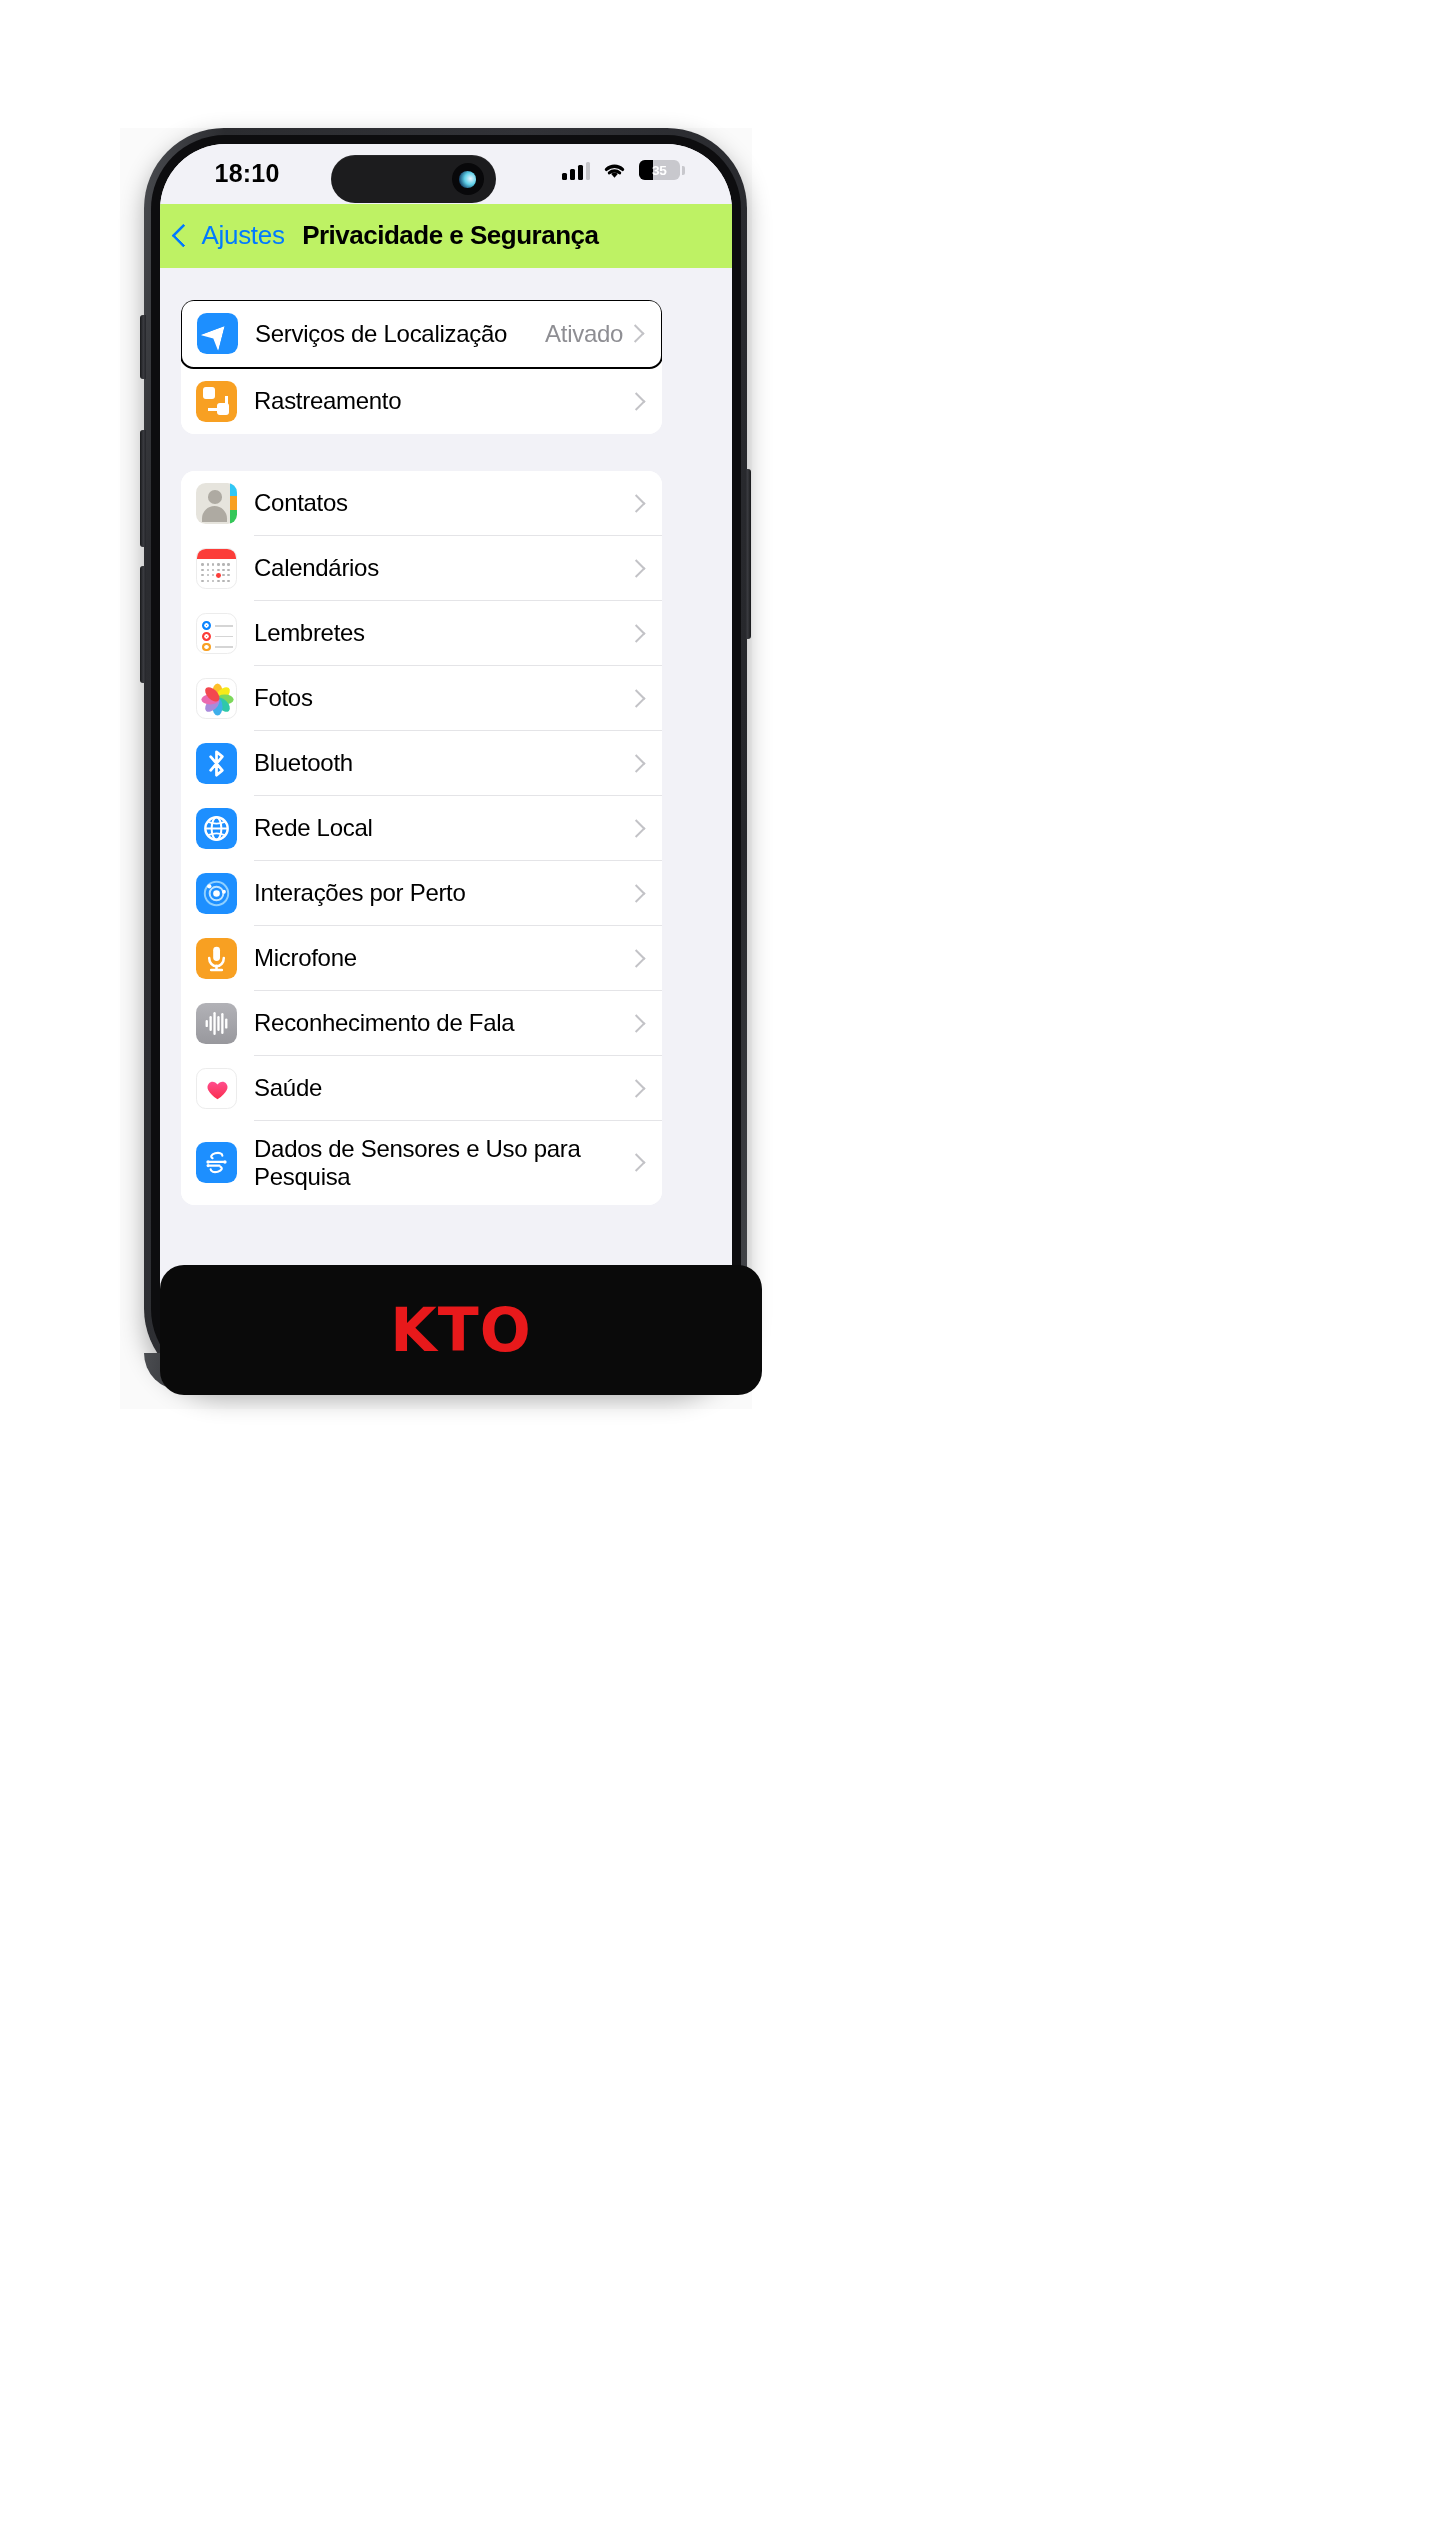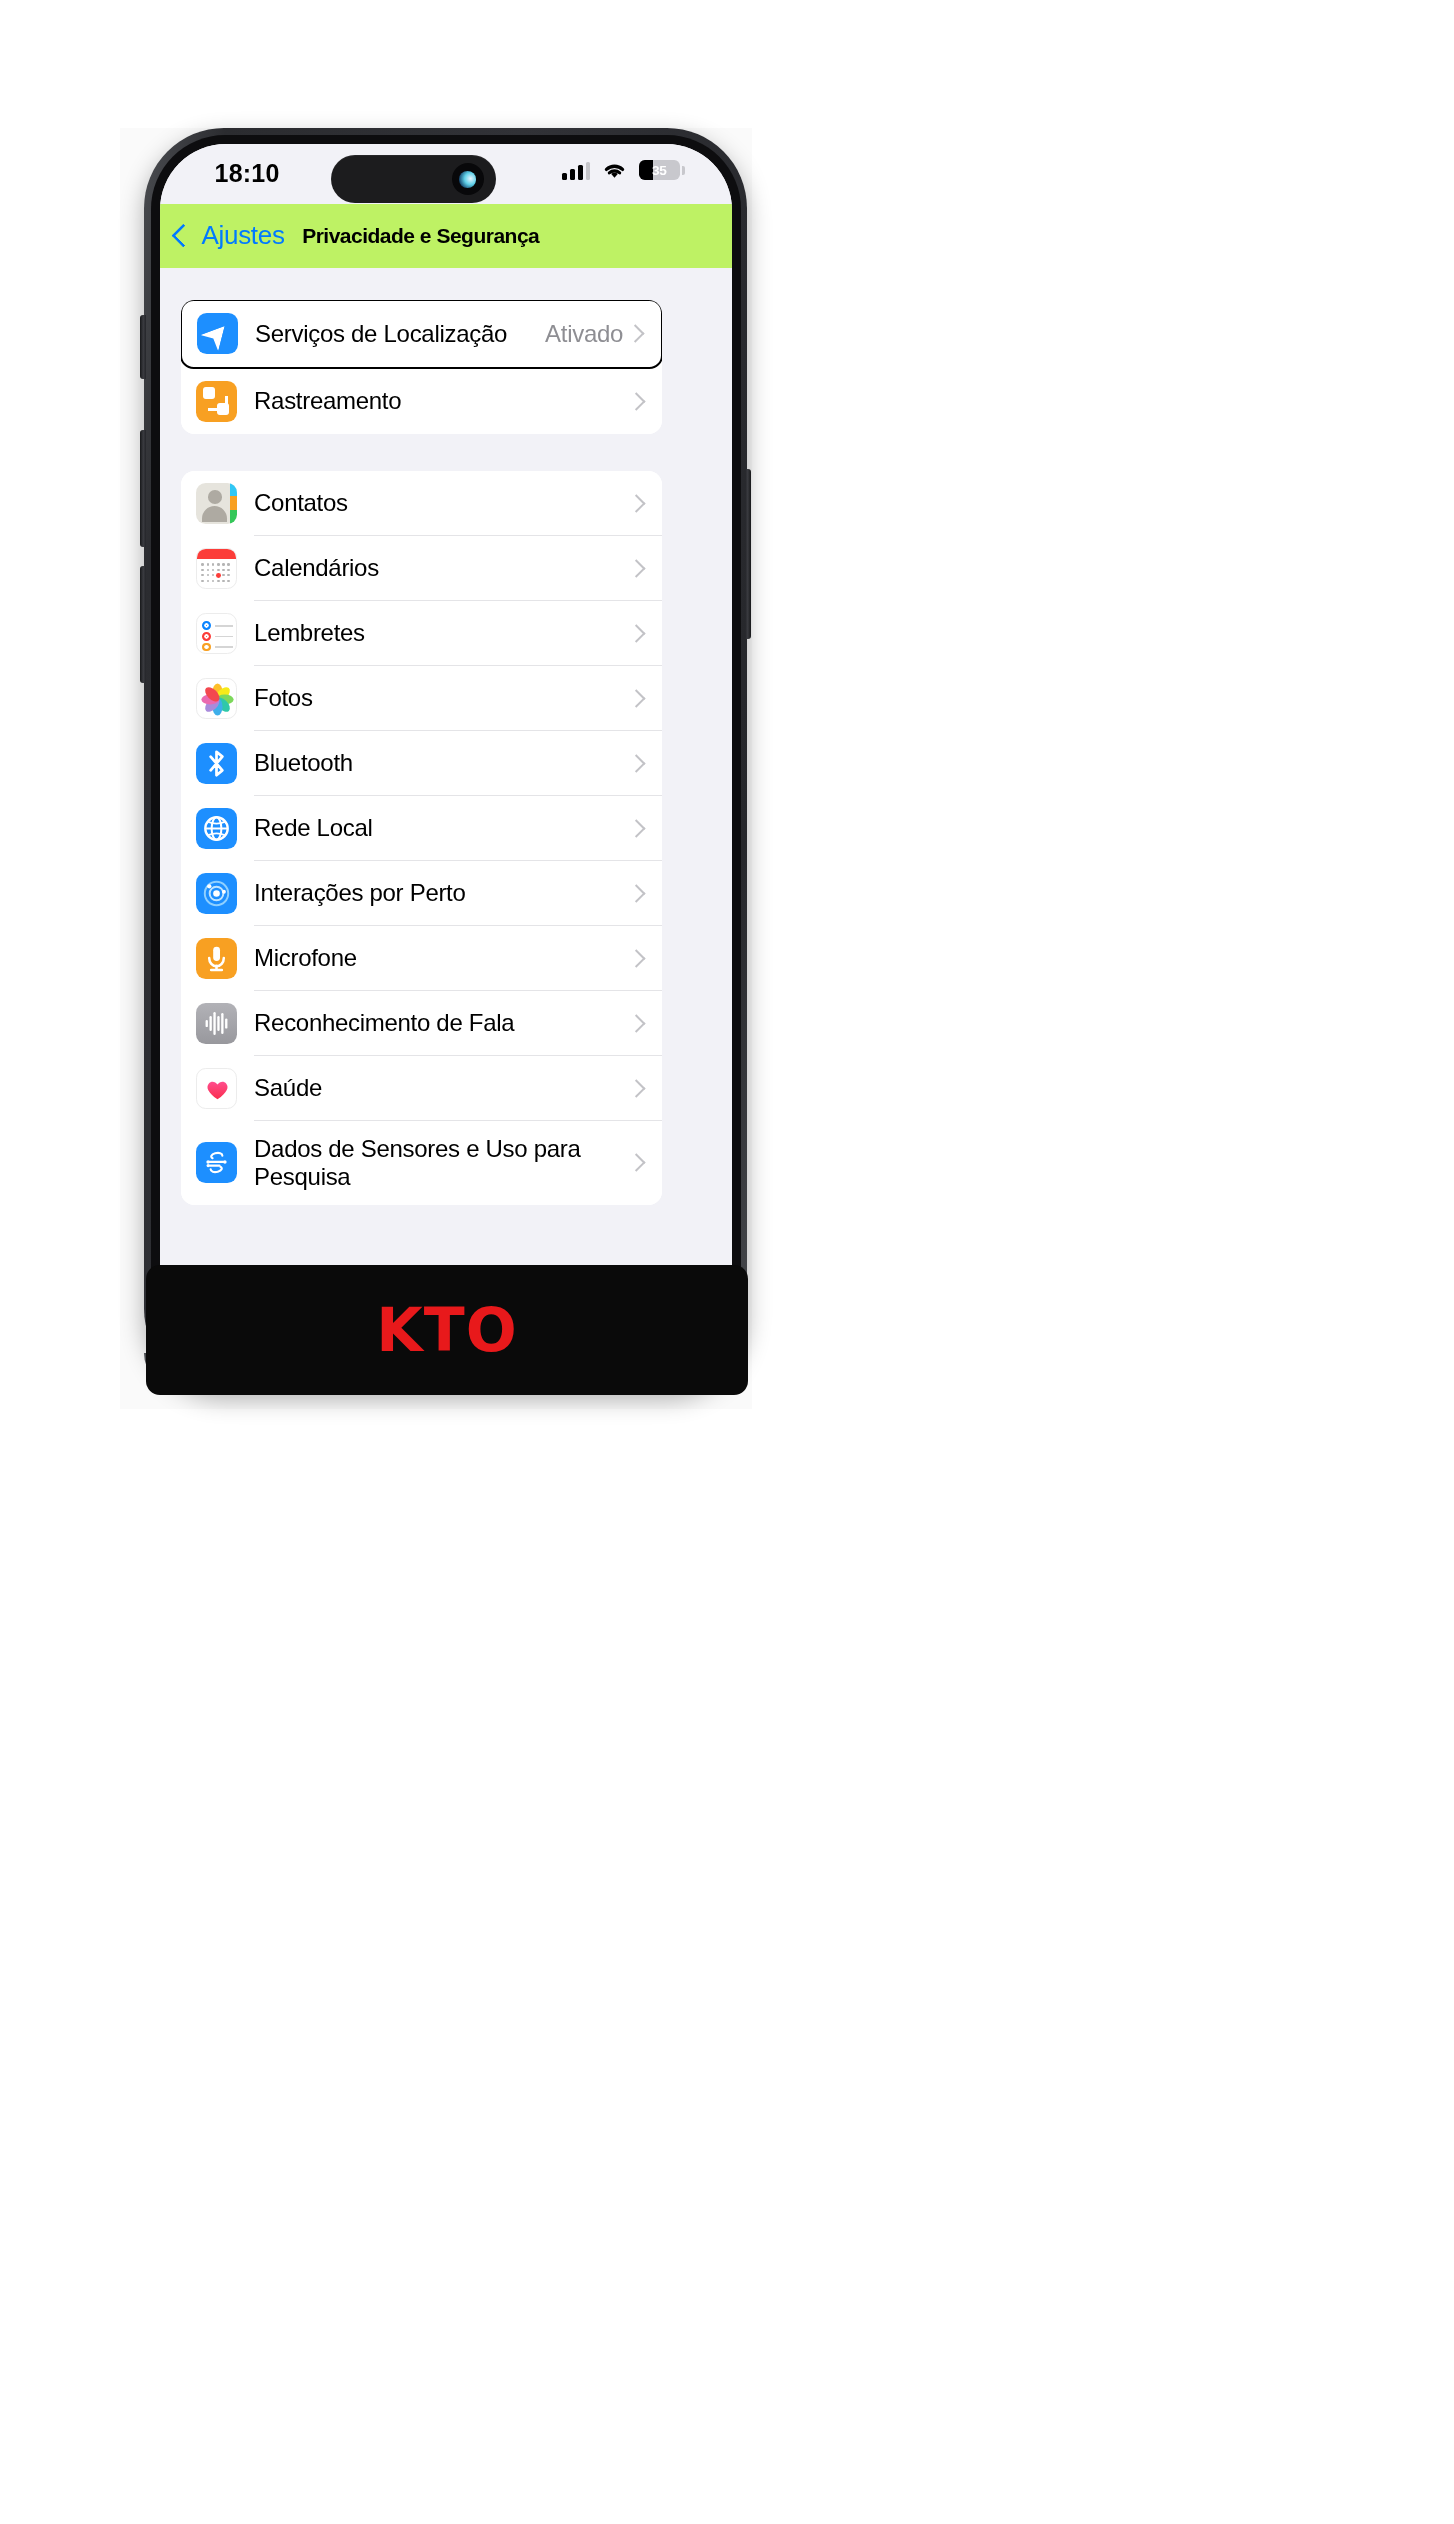--- a/index.html
+++ b/index.html
@@ -178,21 +178,21 @@
     transform: rotate(45deg);
     margin-right: 9.7px;
     border-radius: 1px;
   }
   #back-label {
     font-size: 26px;
     color: #007aff;
     letter-spacing: -0.3px;
   }
   #page-title {
-    font-size: 21px;
+    font-size: 26px;
     font-weight: 700;
     color: #000;
     letter-spacing: -0.5px;
     margin-left: 17.5px;
   }
 
   
   #content {
     position: absolute;
     left: 0; top: 125px;
@@ -347,26 +347,26 @@
   .ic-speech { background: linear-gradient(180deg,#b2b2b7,#98989d); }
   .ic-camera { background: linear-gradient(180deg,#d8d8da,#b9b9be); }
   .ic-health { background: #ffffff; border: 1px solid #ececec; box-sizing: border-box; }
   .ic-sensor { background: #1d8fff; }
 
   .row-icon svg { position: absolute; left: 0; top: 0; }
 
   
   #kto-overlay {
     position: absolute;
-    left: 146px;
+    left: 160px;
     top: 1265px;
     width: 602px;
     height: 130px;
     background: #0a0a0a;
-    border-radius: 14px;
+    border-radius: 24px;
     display: flex;
     align-items: center;
     justify-content: center;
     z-index: 40;
   }
   #kto-logo {
     font-family: "DejaVu Sans", sans-serif;
     font-size: 60px;
     font-weight: 700;
     color: #e8191b;

